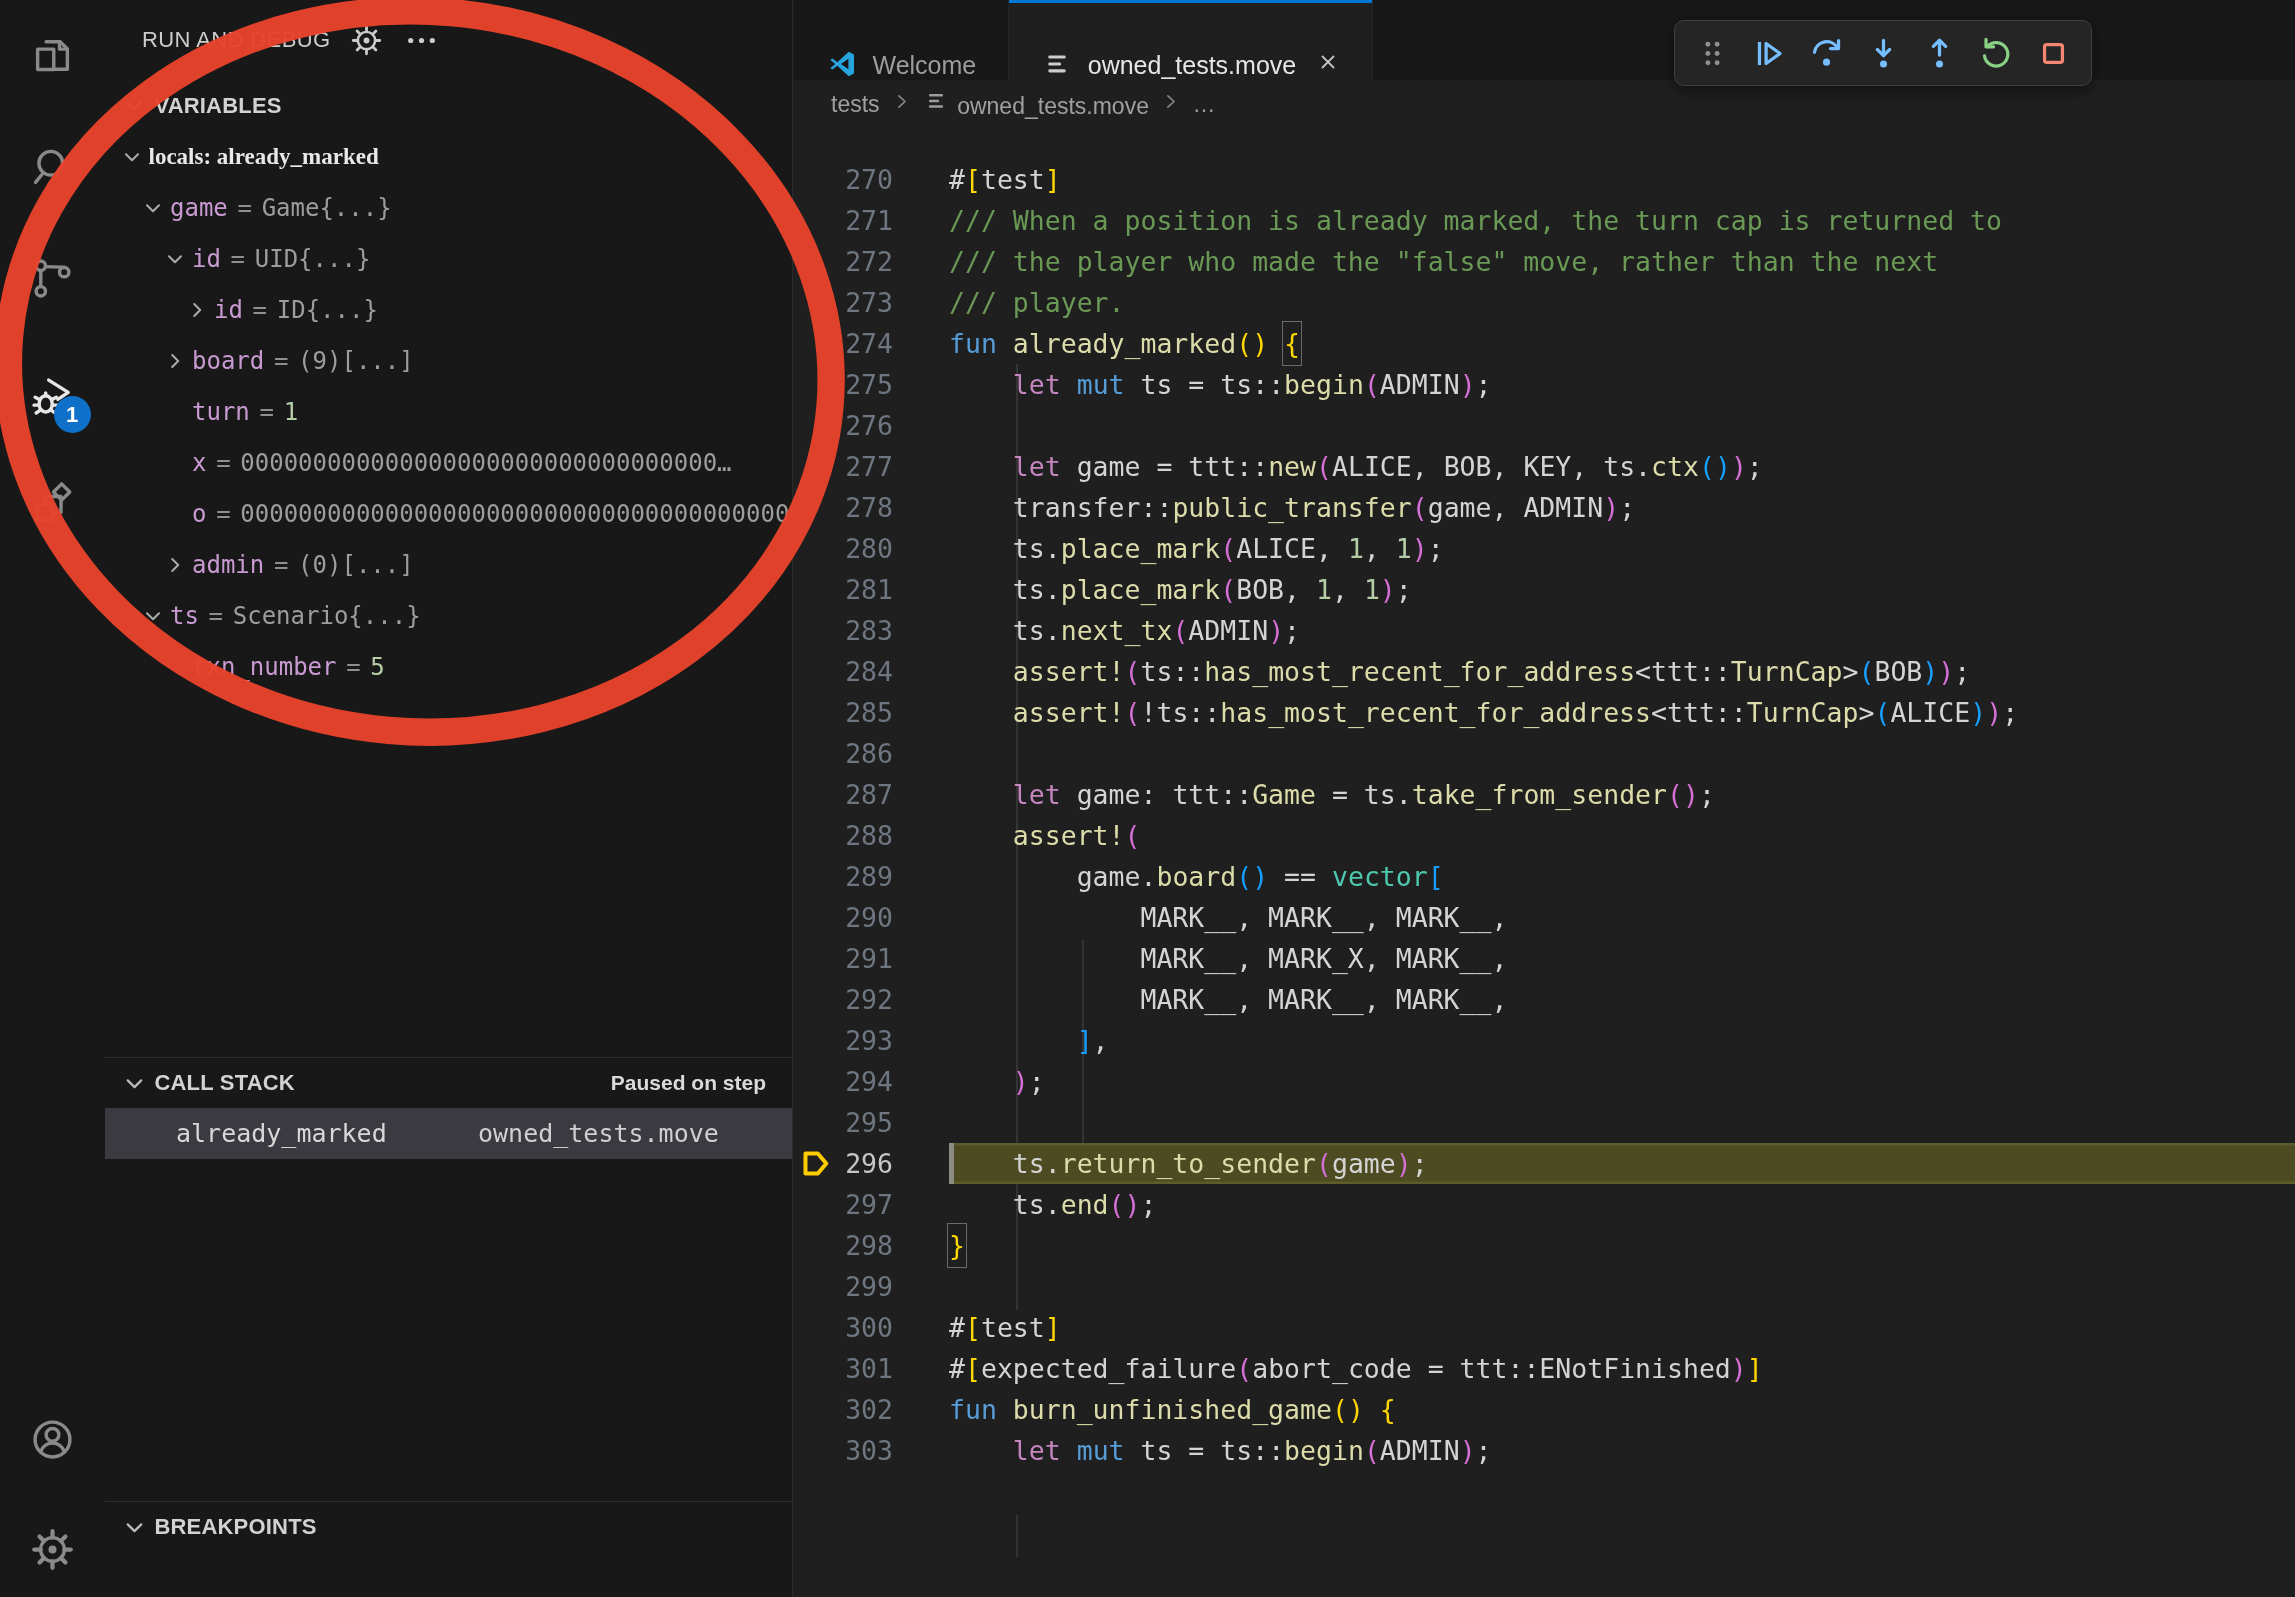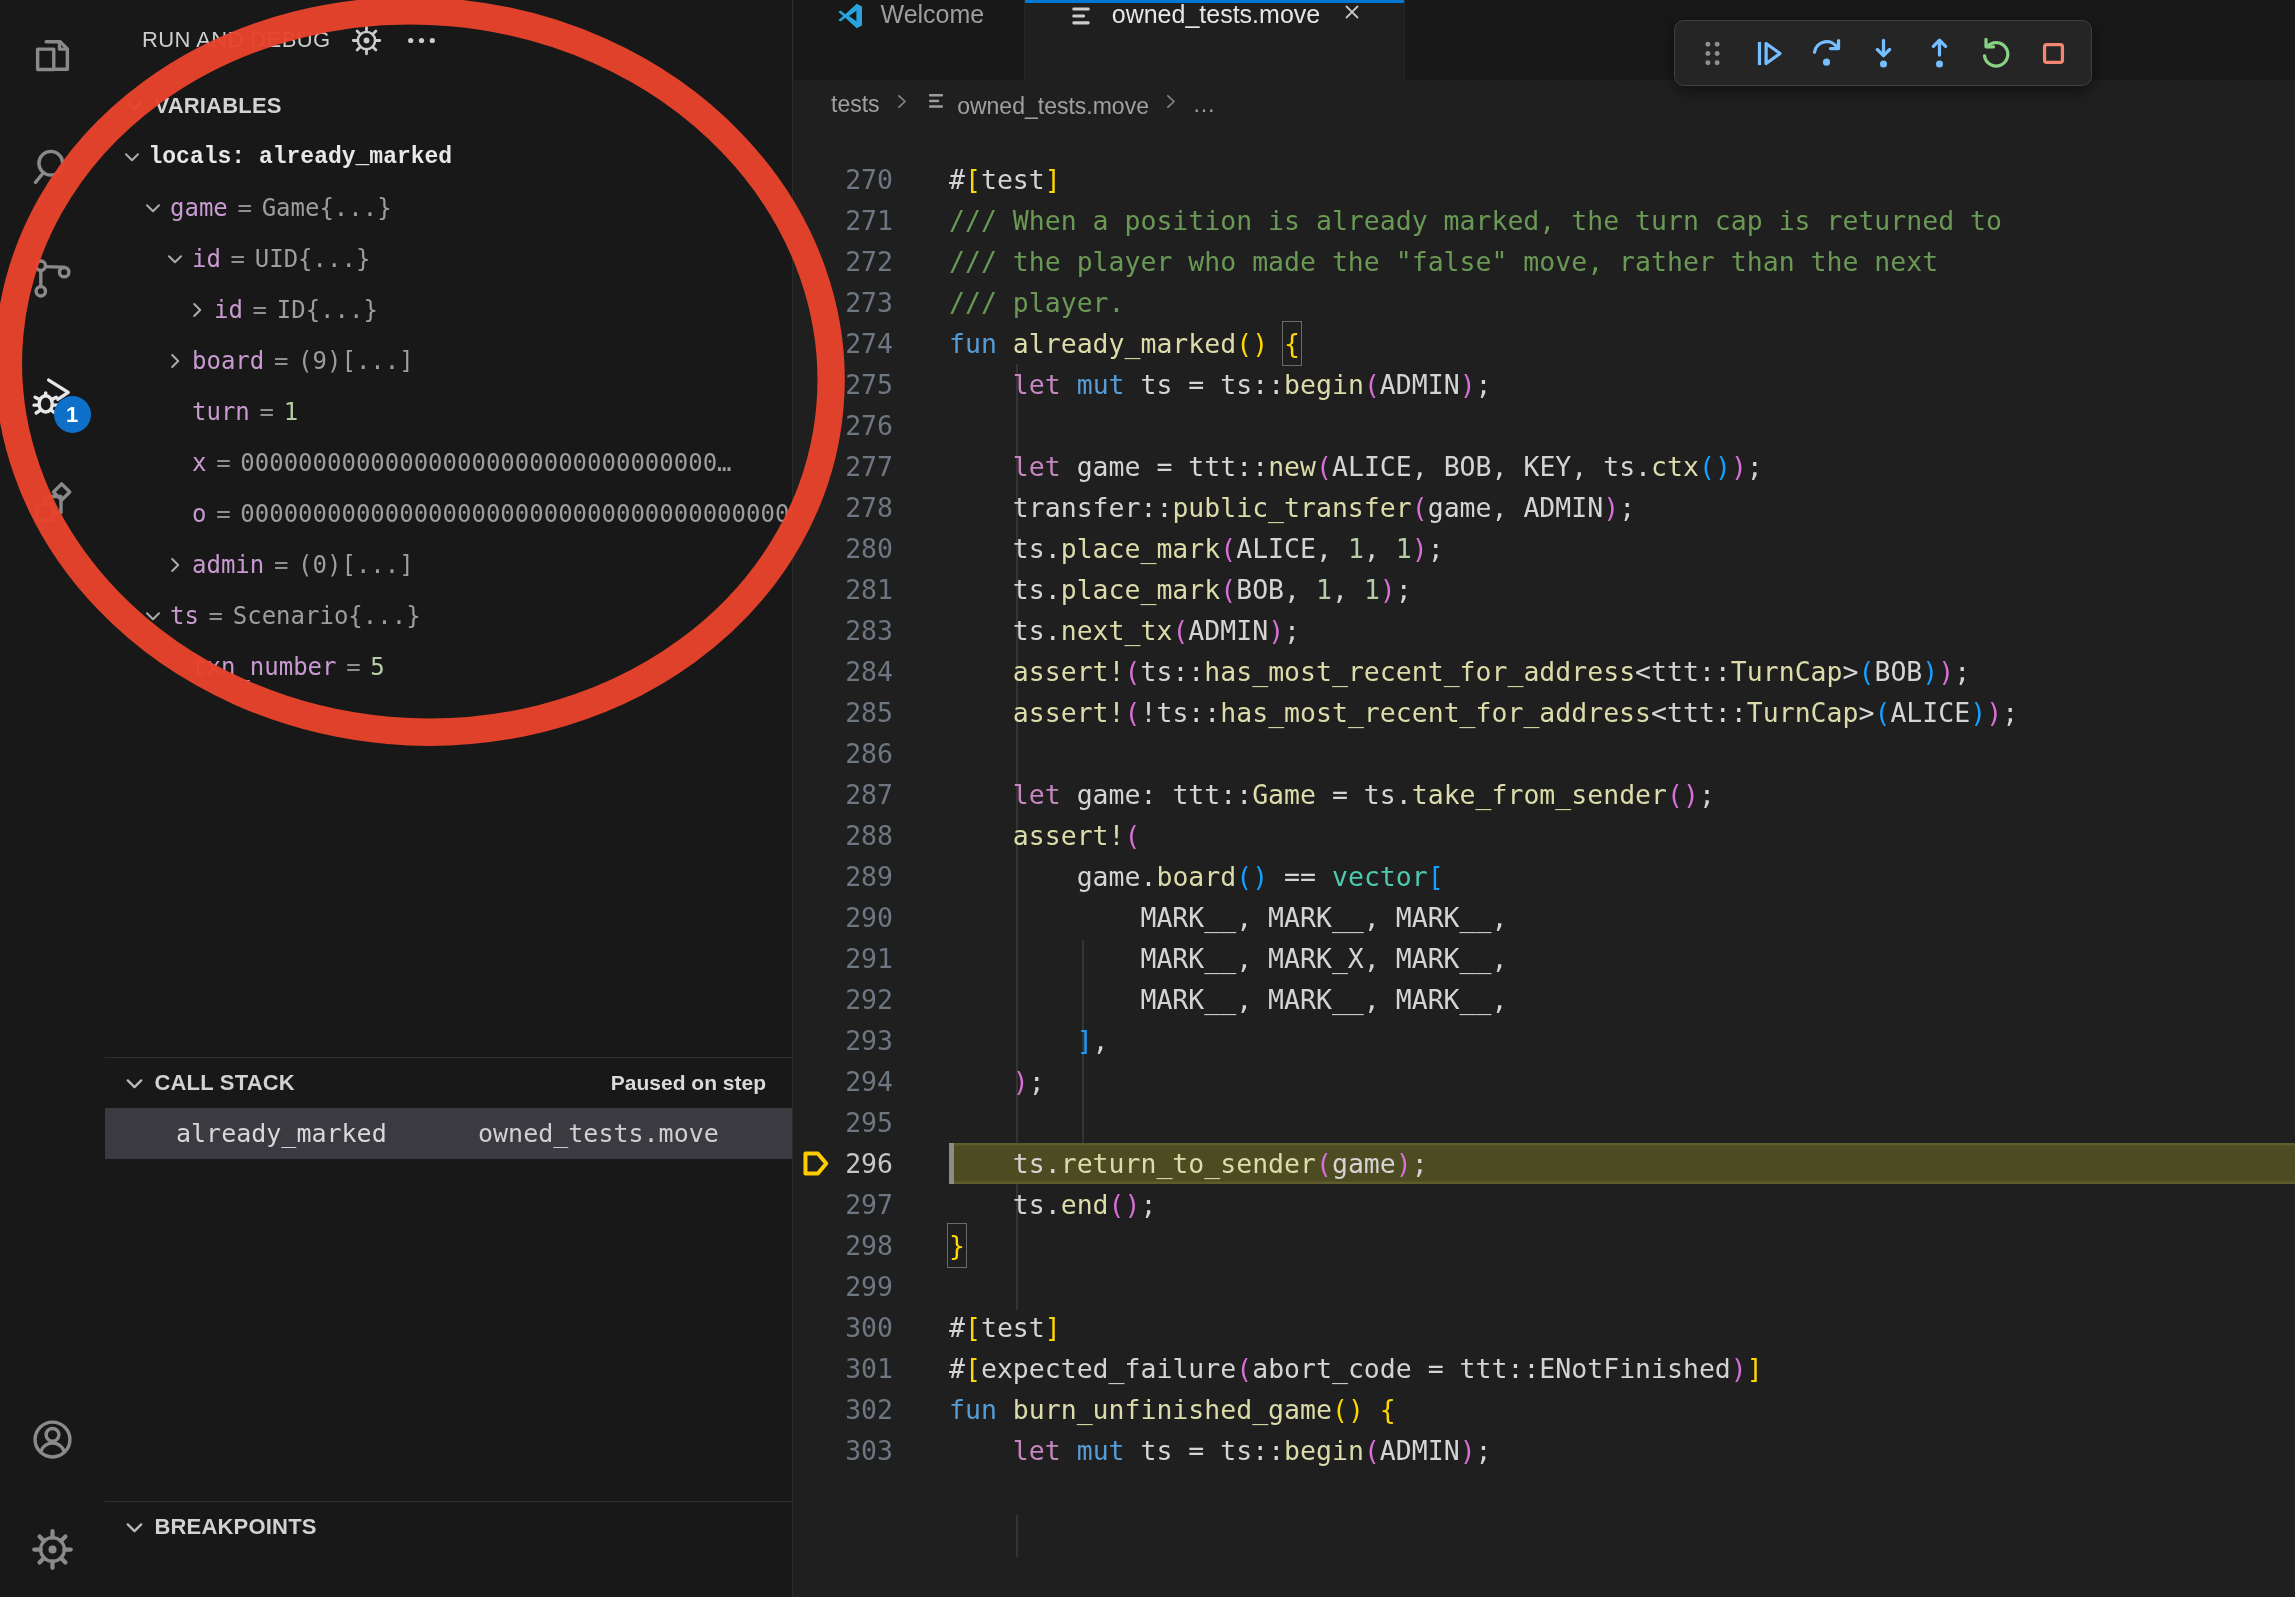--- a/index.html
+++ b/index.html
@@ -36,35 +36,35 @@
   .shead .chev svg{width:27px;height:27px}
   .shead .slabel{margin-left:6.4px;letter-spacing:0.2px}
   .shead .sstatus{margin-left:auto;margin-right:26px;font-size:21px;color:#dadada}
   .sect-div{border-top:0.8px solid #2f2f2f}
 
   .vtree{height:557px}
   .vrow{height:51px;display:flex;align-items:center;font-family:"DejaVu Sans Mono",monospace;font-size:24px;white-space:nowrap;overflow:hidden}
   .vchev{width:29px;height:24px;flex:none;color:#ababab}
   .vchev svg{width:24px;height:24px}
   .vname{color:var(--c-var_name_pink,#c89ad1)}
-  .vname.bold{font-family:Liberation Mono, monospace;font-weight:bold;color:#e8e8e8;font-size:23px}
+  .vname.bold{font-family:Liberation Serif, serif;font-weight:bold;color:#e8e8e8;font-size:23px}
   .veq{color:#8f8f8f;margin:0 9.7px}
   .vval{color:var(--c-var_value_grey,#9d9d9d);overflow:hidden;flex:1}
   .vval.num{color:var(--c-number_green,#b5cea8)}
 
   .watch-body{height:369px}
   .frame-row{height:51px;display:flex;align-items:center;background:#3a3a40;font-family:"DejaVu Sans Mono",monospace;font-size:25px;color:#d8d8d8}
   .frame-name{margin-left:71px;width:302px}
   .frame-file{color:#d0d0d0}
   .cs-body{height:342px}
 
   
   .editor{position:absolute;left:794px;top:0;right:0;height:100%;background:var(--bg-editor)}
   .tabs{display:flex;height:80px;background:var(--bg-dark)}
-  .tab{position:relative;display:flex;align-items:flex-start;gap:14.5px;padding:0 40px;font-size:25px;color:#9d9d9d;background:var(--bg-dark);border-right:0.8px solid #252526;cursor:pointer}
+  .tab{position:relative;display:flex;align-items:flex-end;gap:14.5px;padding:0 32px;font-size:25px;color:#9d9d9d;background:var(--bg-dark);border-right:0.8px solid #252526;cursor:pointer}
   .tab .ticon svg{width:32px;height:32px;display:block}
   .tab.active{background:var(--bg-editor);color:#e6e6e6}
   .tab.active::before{content:"";position:absolute;left:0;top:0;right:0;height:3.2px;background:var(--c-accent_blue,#0078d4)}
   .tab .close{color:#c5c5c5;margin-left:4.8px}
   .tab .close svg{width:24px;height:24px}
 
   .breadcrumbs{display:flex;align-items:center;height:48px;padding-left:37px;gap:11.3px;font-size:23px;color:#a0a0a0;background:var(--bg-editor)}
   .bc-sep svg{width:21px;height:21px;color:#8a8a8a}
   .bc-item{display:flex;align-items:flex-end;gap:8px}
   .bc-item .bicon svg{width:26px;height:26px}

